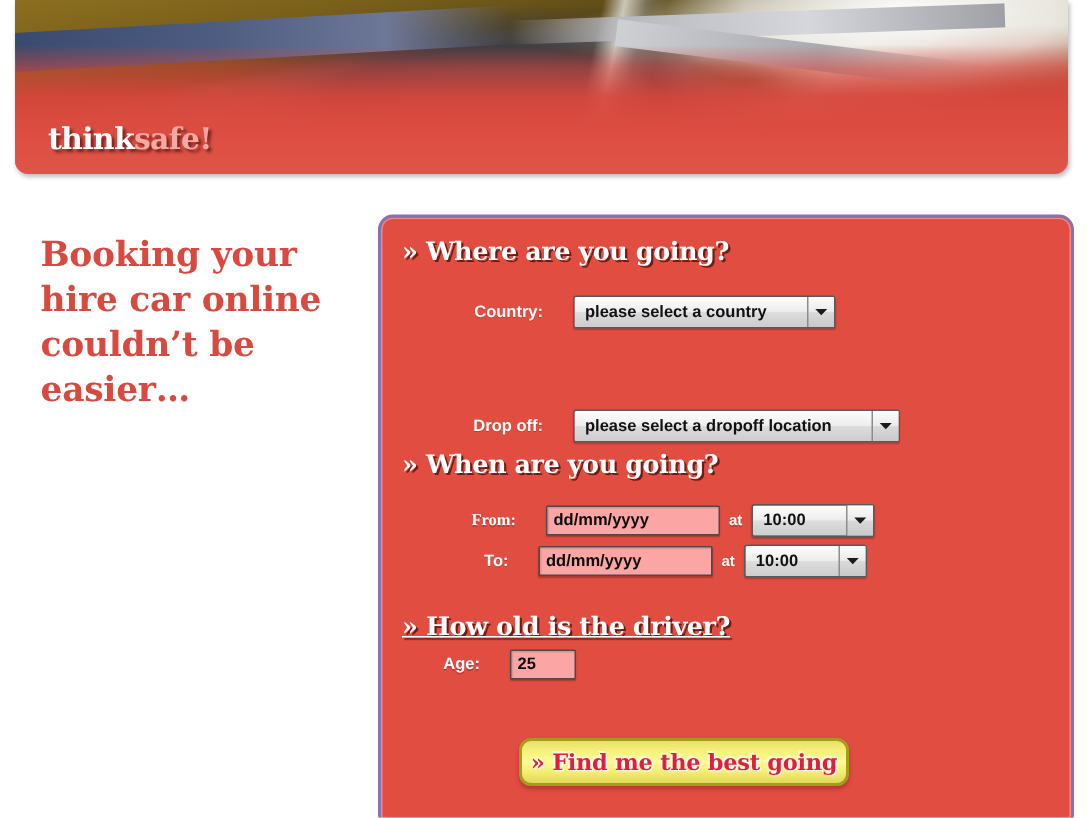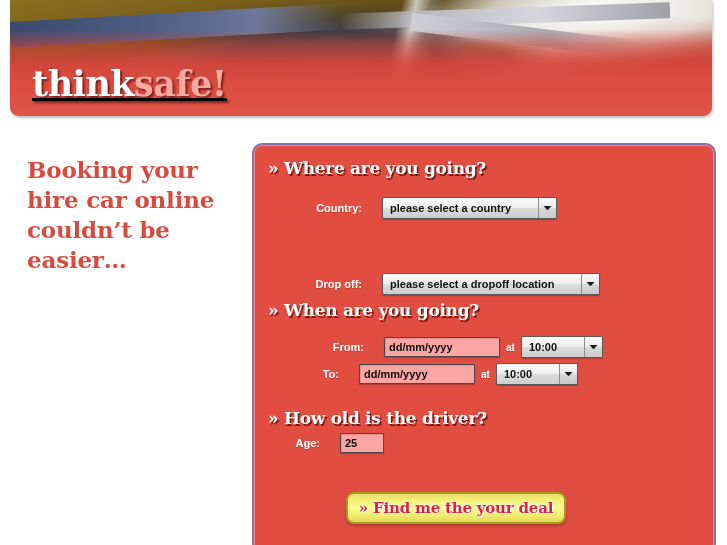--- a/index.html
+++ b/index.html
@@ -81,25 +81,24 @@
     left: 0; right: 0; bottom: 0;
     height: 86px;
     background: linear-gradient(180deg, rgba(217,70,60,0) 0%, rgba(217,70,60,0.55) 18%, rgba(217,70,60,0.93) 40%, #dc4b40 62%, #e05549 100%);
   }
   #logo {
     position: absolute;
     left: 22px;
     bottom: 12px;
     font-family: "DejaVu Serif", serif;
     font-weight: bold;
-    font-size: 35px;
+    font-size: 20px;
     letter-spacing: -0.5px;
     text-shadow: 2px 2px 2px rgba(70,10,8,0.65);
     white-space: nowrap;
-    text-decoration: underline;
   }
   #logo .think { color: #ffffff; }
   #logo .safe  { color: #f7a9a1; }
 
   
   #promo-heading {
     position: absolute;
     left: 27px;
     top: 155px;
     width: 215px;
@@ -129,21 +128,21 @@
     color: #ffffff;
     font-family: "DejaVu Serif", serif;
     font-weight: bold;
     font-size: 17px;
     letter-spacing: -0.3px;
     text-shadow: 1.5px 1.5px 0px rgba(90,20,15,0.85);
     white-space: nowrap;
   }
   #heading-where { position: absolute; left: 14px; top: 13px; }
   #heading-when  { position: absolute; left: 14px; top: 155px; }
-  #heading-age   { position: absolute; left: 14px; top: 263px; }
+  #heading-age   { position: absolute; left: 14px; top: 263px; text-decoration: underline; }
 
   .field-row {
     position: absolute;
     display: flex;
     align-items: center;
   }
   .field-label {
     color: #ffffff;
     font-family: "Liberation Sans", sans-serif;
     font-weight: bold;
@@ -214,21 +213,21 @@
   #row-country { left: 0px;  top: 52px;  width: 100%; }
   #row-pickup  { left: 0px;  top: 90px;  width: 100%; }
   #row-dropoff { left: 0px;  top: 128px; width: 100%; }
   #row-from    { left: 0px;  top: 191px; width: 100%; }
   #row-to      { left: 0px;  top: 218px; width: 100%; }
   #row-age     { left: 0px;  top: 288px; width: 100%; }
 
   #row-country .field-label { width: 128px; }
   #row-pickup  .field-label { width: 128px; }
   #row-dropoff .field-label { width: 128px; }
-  #row-from    .field-label { width: 130px; }
+  #row-from    .field-label { width: 110px; font-family: Liberation Serif, serif; }
   #row-to      .field-label { width: 105px; }
   #row-age     .field-label { width: 86px; }
 
   .field-label { padding-right: 20px; box-sizing: border-box; }
 
   #input-from { width: 116px; }
   #input-to   { width: 116px; }
   #input-age  { width: 44px; }
 
   
@@ -338,16 +337,16 @@
   </div>
 
   <div class="section-heading" id="heading-age">» How old is the driver?</div>
 
   <div class="field-row" id="row-age">
     <span class="field-label">Age:</span>
     <span class="text-input" id="input-age">25</span>
   </div>
 
   <div id="find-deal-button">
-    <span class="btn-label">» Find me the your deal</span>
+    <span class="btn-label">» Find me the best going</span>
   </div>
 
 </div>
 
 </body></html>

